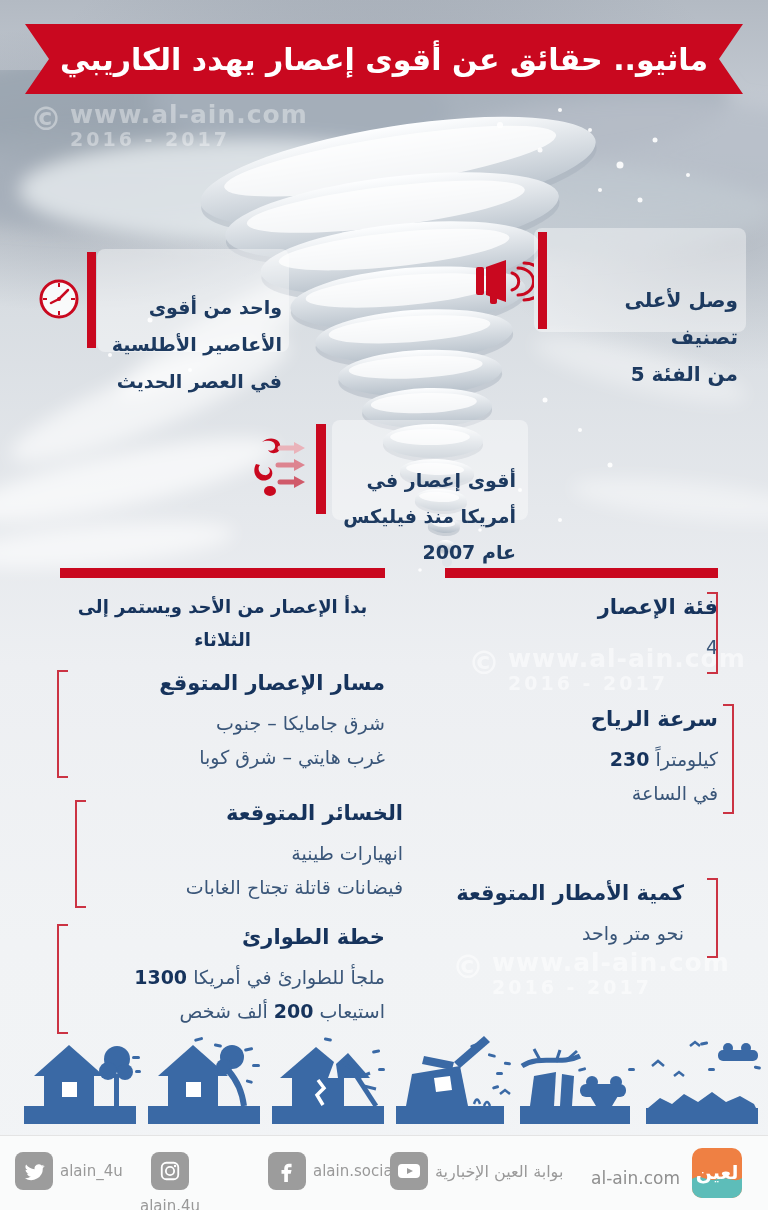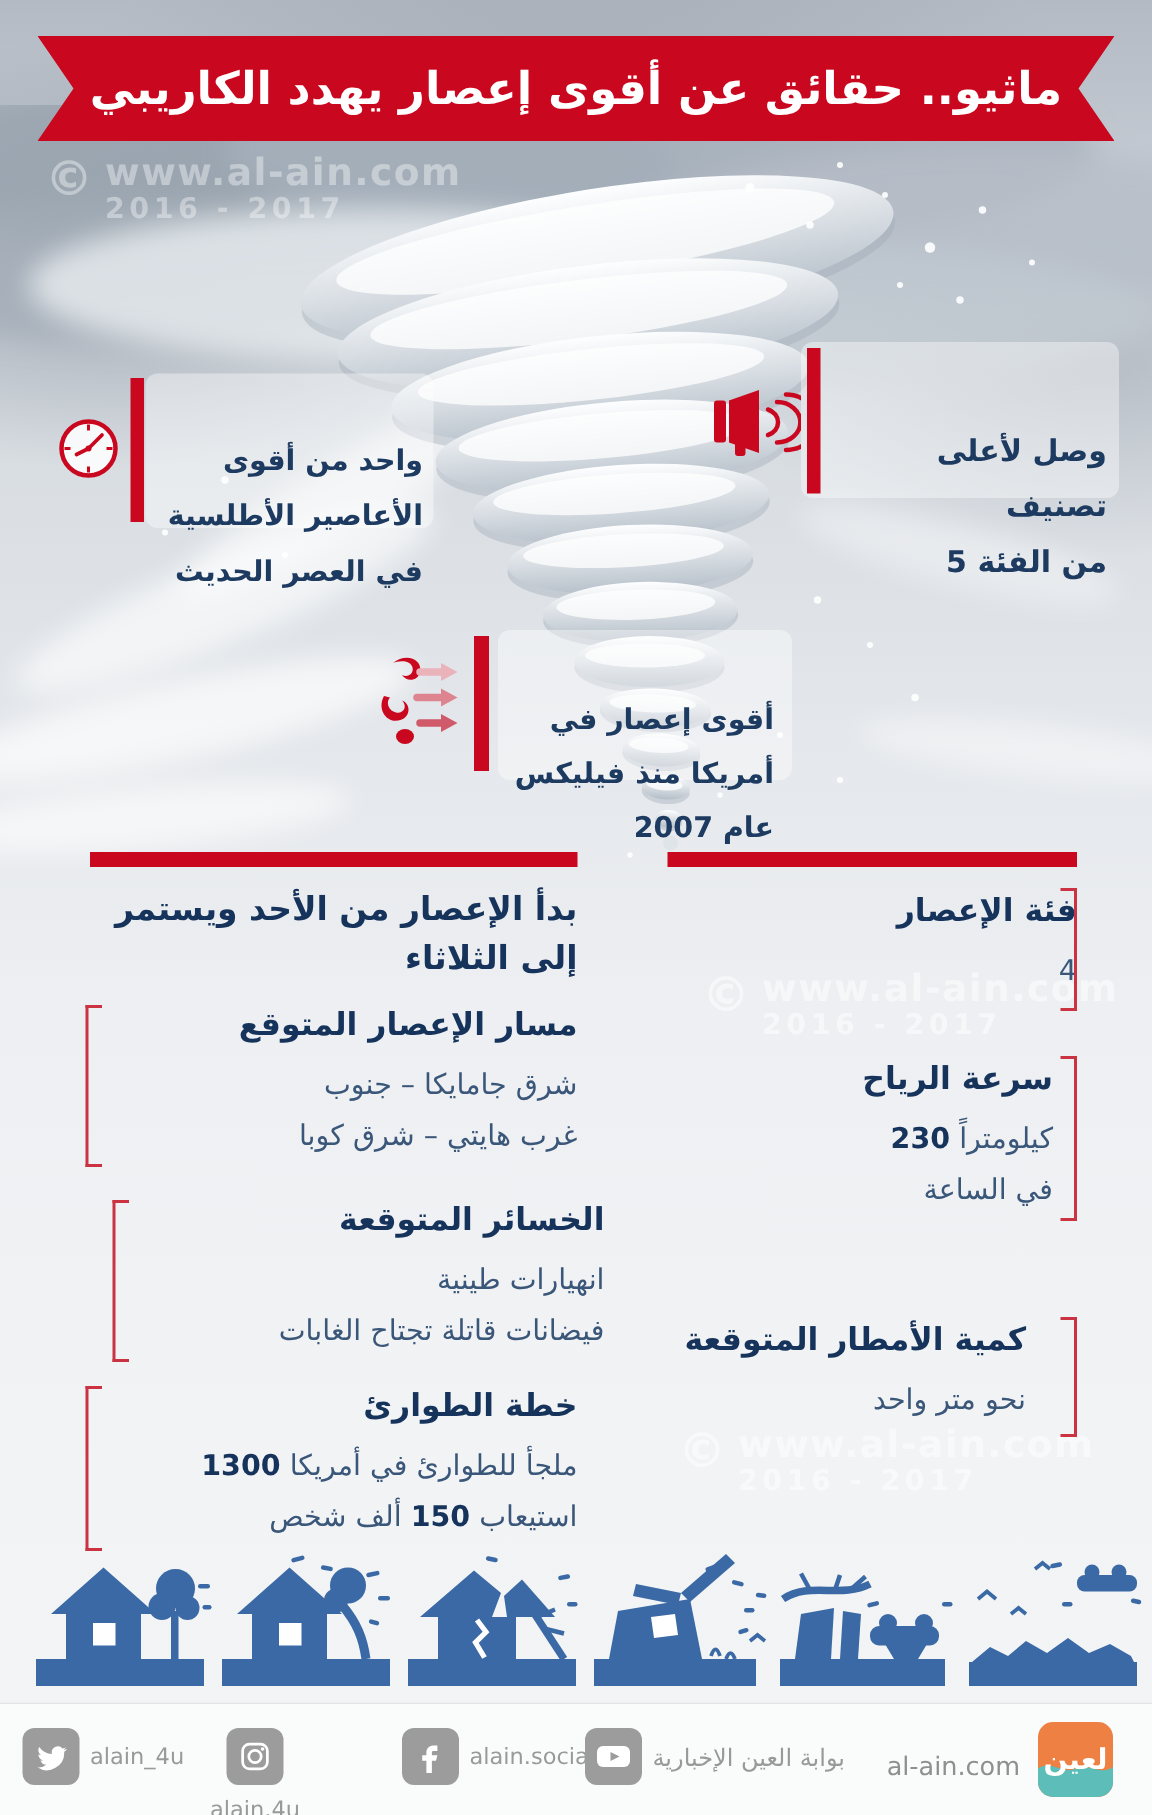--- a/index.html
+++ b/index.html
@@ -30,21 +30,21 @@
   
   .colbar{position:absolute;height:10px;background:#c9081f;}
   .sec{position:absolute;direction:rtl;text-align:right;}
   .sec .h{font-size:21px;font-weight:bold;color:#16335c;line-height:30px;margin-bottom:8px;}
   .sec .ln{font-size:19px;color:#3a5679;line-height:34px;}
   .sec .ln b{color:#16335c;}
   .ltr{direction:ltr;text-align:right;}
   .brk{position:absolute;width:9px;border:2px solid #cb3343;}
   .brk.l{left:0;border-right:none;}
   .brk.r{right:0;border-left:none;}
-  .intro{position:absolute;direction:rtl;text-align:right;font-size:22px;font-weight:bold;
+  .intro{position:absolute;direction:rtl;text-align:center;font-size:18px;font-weight:bold;
          color:#16335c;line-height:33px;}
   
   .house{position:absolute;top:1032px;}
   
   .footer{position:absolute;left:0;top:1135px;width:768px;height:75px;background:#fafbfb;border-top:1px solid #e4e4e4;}
   .social{position:absolute;top:16px;display:flex;align-items:center;gap:7px;cursor:pointer;}
   .sicon{width:38px;height:38px;border-radius:8px;background:#9c9c9c;display:flex;align-items:center;justify-content:center;}
   .shandle{color:#999;font-size:15px;}
   .shandle.ar{direction:rtl;font-size:16px;}
   .site{position:absolute;right:88px;top:32px;color:#8f8f8f;font-size:17px;cursor:pointer;}
@@ -280,33 +280,33 @@
     <div class="ln">فيضانات قاتلة تجتاح الغابات</div>
   </div>
 
   <div class="sec" style="left:57px;top:922px;width:328px;">
     <div class="brk l" style="top:2px;height:106px;"></div>
     <div class="h">خطة الطوارئ</div>
     <div class="ln ltr">
       <b>1300</b> <span>ملجأ للطوارئ في أمريكا</span>
     </div>
     <div class="ln">
-      <span>استيعاب</span> <b>150</b> <span>ألف شخص</span>
+      <span>استيعاب</span> <b>200</b> <span>ألف شخص</span>
     </div>
   </div>
 
   <div class="colbar" style="left:445px;top:568px;width:273px;"></div>
 
   <div class="sec" style="left:445px;top:592px;width:273px;box-sizing:border-box;">
     <div class="brk r" style="top:0;height:78px;"></div>
     <div class="h">فئة الإعصار</div>
     <div class="ln">4</div>
   </div>
 
-  <div class="sec" style="left:445px;top:704px;width:273px;padding-right:16px;box-sizing:border-box;">
+  <div class="sec" style="left:461px;top:704px;width:273px;padding-right:16px;box-sizing:border-box;">
     <div class="brk r" style="top:0;height:106px;"></div>
     <div class="h">سرعة الرياح</div>
     <div class="ln ltr">
       <b>230</b> <span>كيلومتراً</span>
     </div>
     <div class="ln">في الساعة</div>
   </div>
 
   <div class="sec" style="left:445px;top:878px;width:273px;padding-right:34px;box-sizing:border-box;">
     <div class="brk r" style="top:0;height:76px;"></div>

